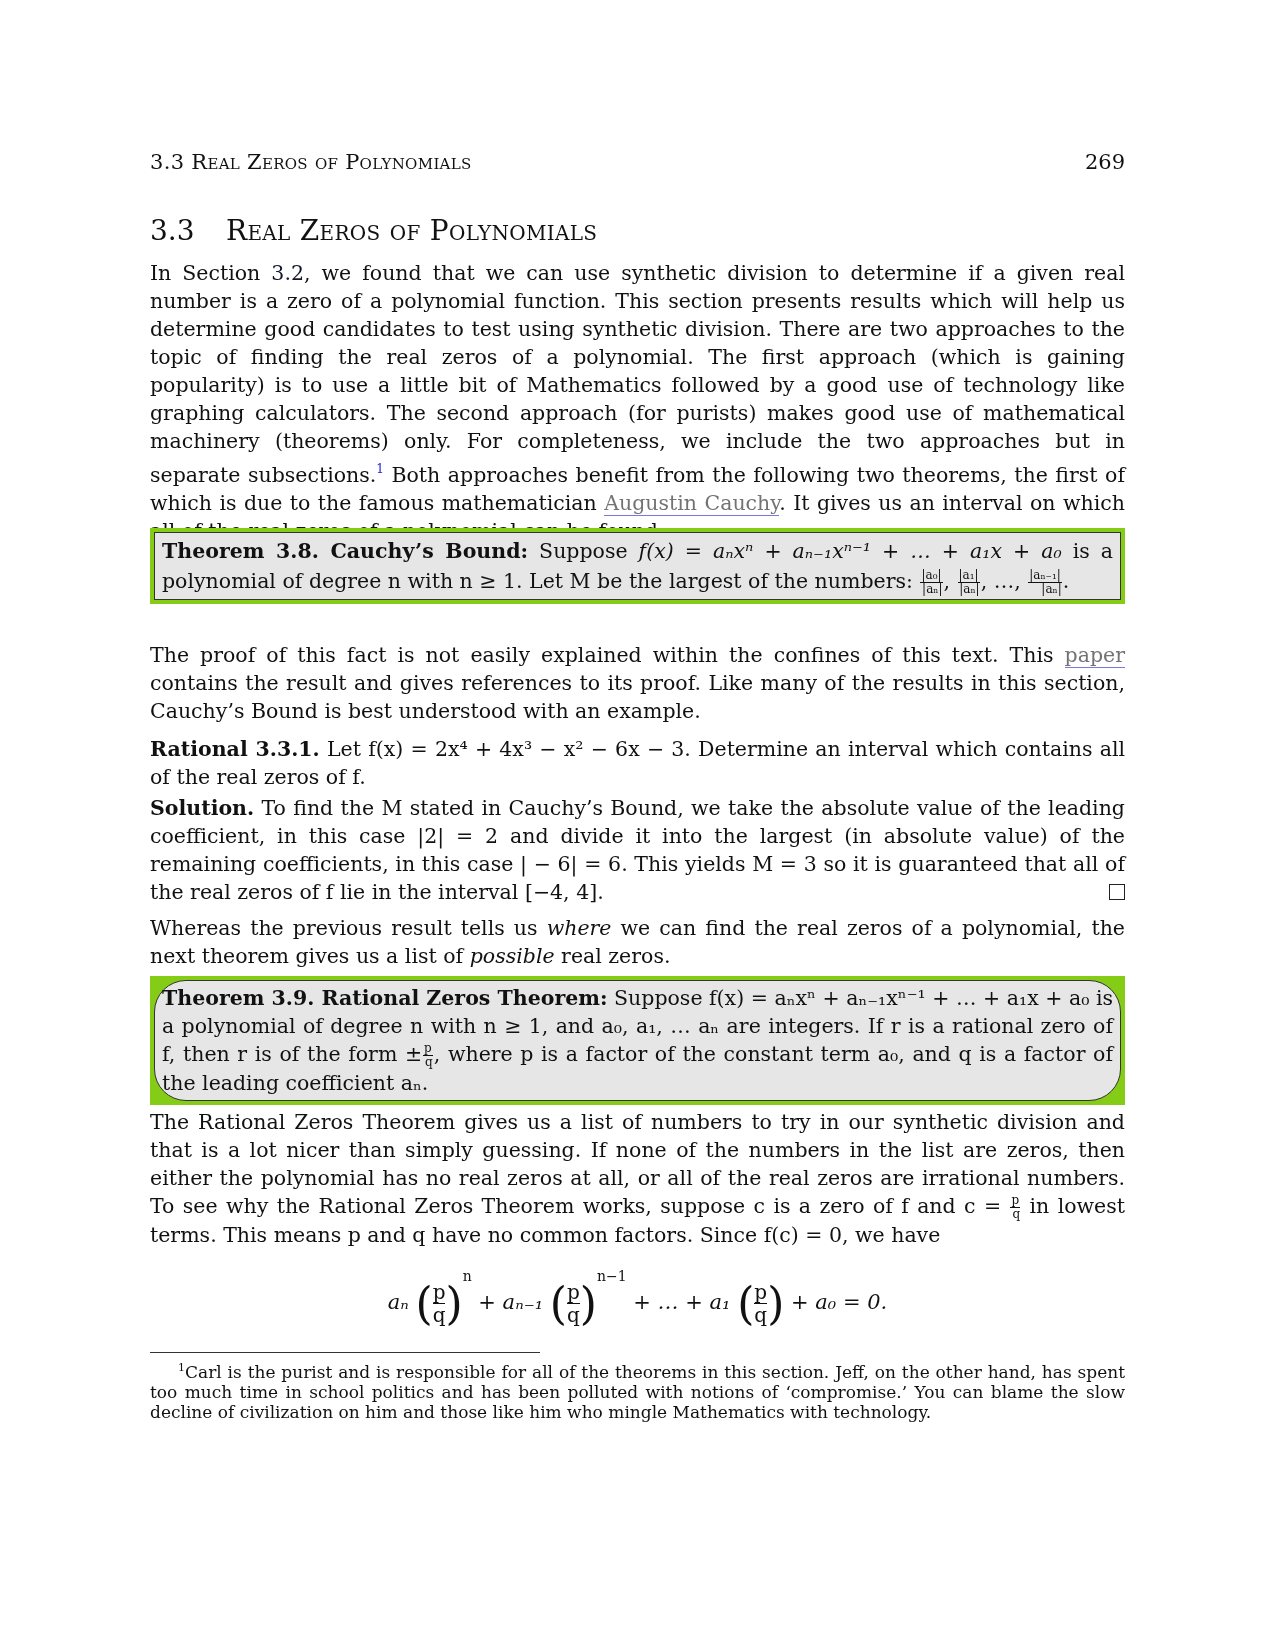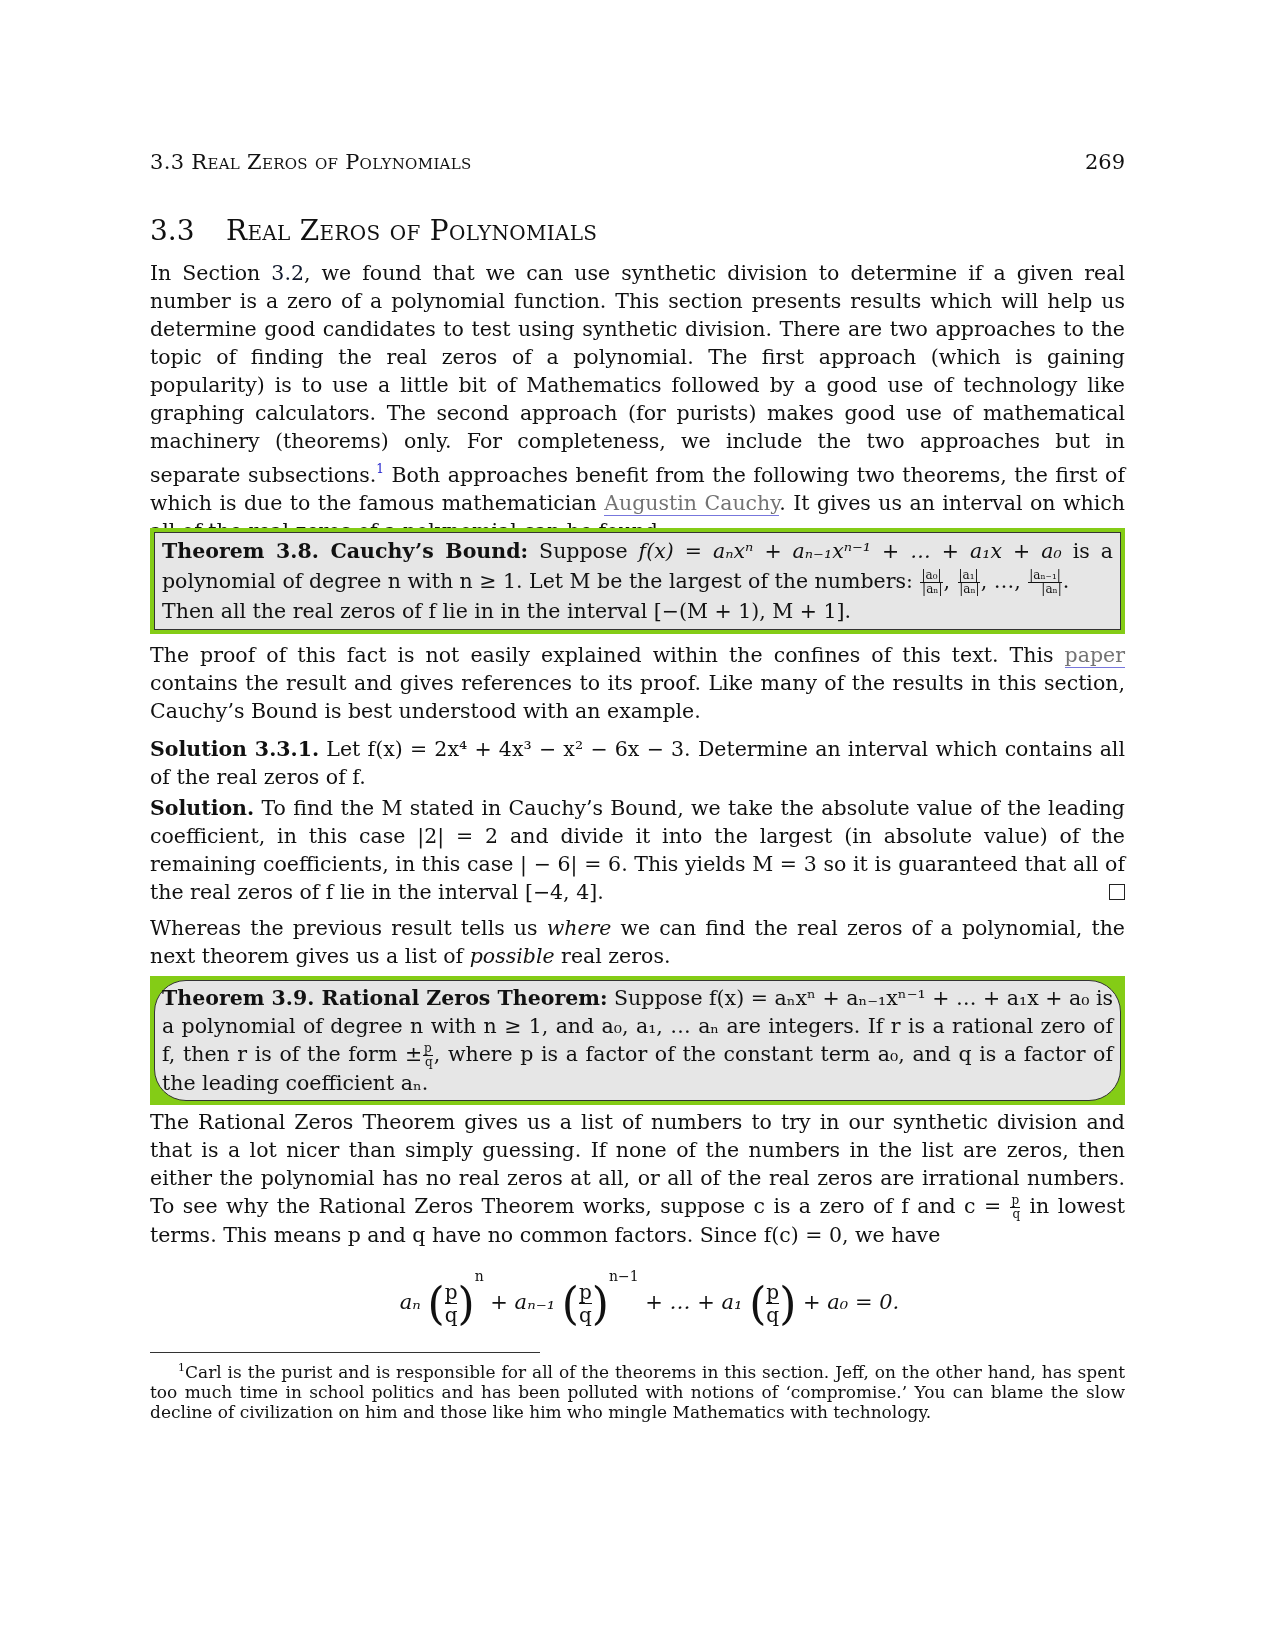--- a/index.html
+++ b/index.html
@@ -42,21 +42,21 @@
   .frac {
     display: inline-flex; flex-direction: column; vertical-align: middle;
     font-size: 12px; line-height: 13px; text-align: right; margin: 0 1px;
   }
   .frac .top { border-bottom: 1px solid #111; padding: 0 1px; }
   .qed {
     display: inline-block; width: 14px; height: 14px; border: 1.2px solid #222;
     float: right; margin-top: 6px;
   }
   .equation {
-    position: absolute; left: 12px; width: 975px; top: 1268px;
+    position: absolute; left: 0; width: 975px; top: 1268px;
     text-align: center; font-size: 21px;
   }
   .equation .paren { font-size: 44px; vertical-align: middle; font-weight: 200; }
   .equation .fr { display: inline-flex; flex-direction: column; vertical-align: middle; font-size: 20px; line-height: 22px; text-align:center;}
   .equation .fr .top { border-bottom: 1px solid #111; }
   .equation .exp { font-size: 14px; vertical-align: 28px; }
   .footrule {
     position: absolute; top: 1352px; left: 0; width: 390px; height: 0;
     border-top: 1.3px solid #333;
   }
@@ -92,30 +92,30 @@
           <span>|aₙ|</span>
         </span>,
       <span class="frac">
           <span class="top">|a₁|</span>
           <span>|aₙ|</span>
         </span>, …,
       <span class="frac">
           <span class="top">|aₙ₋₁|</span>
           <span>|aₙ|</span>
         </span>.
-      <br><span>Then all the real zeros of f lie in in the interval [−(M + 1), M + 1].</span>
+      <br>
     </div>
   </div>
 
   <div class="para" style="top:641px;">
     <p><span>The proof of this fact is not easily explained within the confines of this text. This </span><span class="link-u">paper</span><span> contains the result and gives references to its proof. Like many of the results in this section, Cauchy’s Bound is best understood with an example.</span></p>
   </div>
 
   <div class="para" style="top:735px;">
-    <p><b>Solution 3.3.1.</b><span> Let f(x) = 2x⁴ + 4x³ − x² − 6x − 3. Determine an interval which contains all of the real zeros of f.</span></p>
+    <p><b>Rational 3.3.1.</b><span> Let f(x) = 2x⁴ + 4x³ − x² − 6x − 3. Determine an interval which contains all of the real zeros of f.</span></p>
   </div>
 
   <div class="para" style="top:794px;">
     <p><b>Solution.</b><span> To find the M stated in Cauchy’s Bound, we take the absolute value of the leading coefficient, in this case |2| = 2 and divide it into the largest (in absolute value) of the remaining coefficients, in this case | − 6| = 6. This yields M = 3 so it is guaranteed that all of the real zeros of f lie in the interval [−4, 4].</span><span class="qed"></span></p>
   </div>
 
   <div class="para" style="top:914px;">
     <p><span>Whereas the previous result tells us </span><i>where</i><span> we can find the real zeros of a polynomial, the next theorem gives us a list of </span><i>possible</i><span> real zeros.</span></p>
   </div>
 

